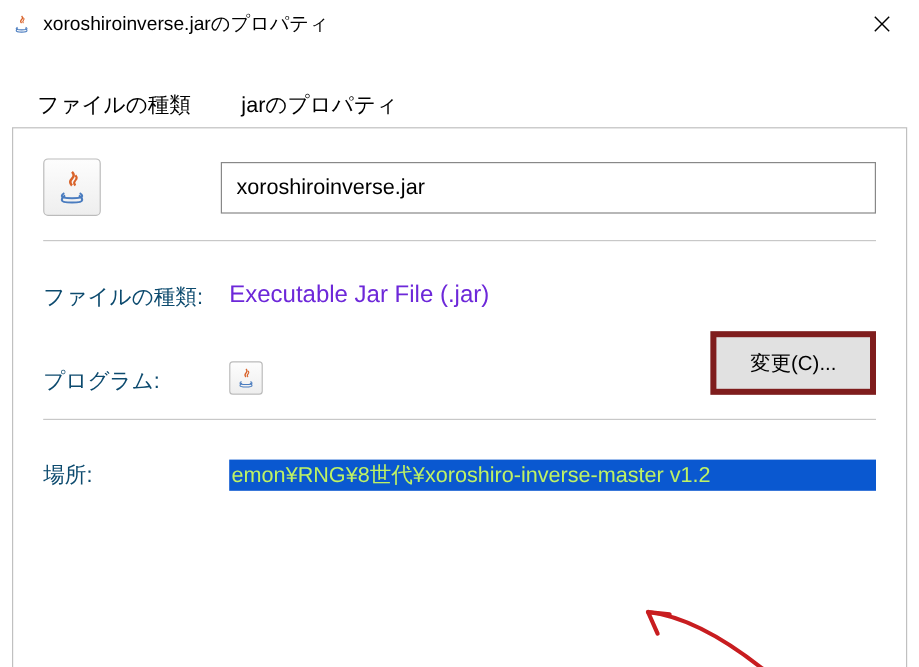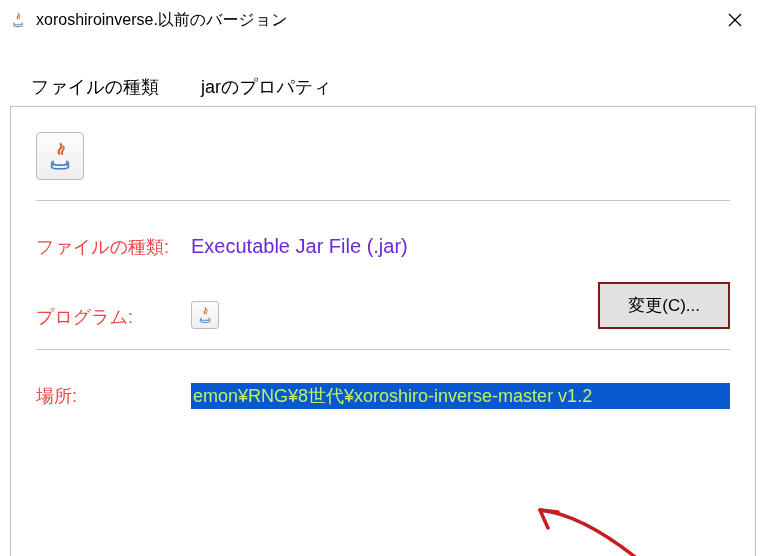--- a/index.html
+++ b/index.html
@@ -112,21 +112,21 @@
       outline: none;
     }
     .divider {
       height: 1px;
       background: #c8c8c8;
       margin: 10px 0 18px 0;
     }
     .label {
       width: 155px;
       font-size: 18px;
-      color: #ef4444;
+      color: #0c4a6e;
     }
     .value {
       flex: 1;
       font-size: 20px;
       color: #6d28d9;
     }
     .program-row {
       display: flex;
       align-items: flex-end;
     }
@@ -140,21 +140,21 @@
       height: 28px;
       border: 1px solid #bbb;
       border-radius: 3px;
       display: flex;
       align-items: center;
       justify-content: center;
       background: linear-gradient(to bottom, #fdfdfd, #eeeeee);
       margin-right: 12px;
     }
     .change-btn {
-      border: 2px solid #7f1d1d;
+      border: 5px solid #7f1d1d;
       background: #e1e1e1;
       padding: 10px 28px;
       font-size: 17px;
       font-family: inherit;
       cursor: pointer;
       margin-left: 20px;
     }
     .location-value {
       flex: 1;
       background: #0a58d0;
@@ -176,21 +176,21 @@
 
 <div class="titlebar">
   <div class="titlebar-icon">
     <svg viewBox="0 0 24 24" width="18" height="18">
       <path d="M8 17 Q6 18 6 19.5 Q6 21 12 21 Q18 21 18 19.5 Q18 18 16 17" fill="none" stroke="#4a7cbf" stroke-width="1.2"></path>
       <path d="M7.5 15.5 Q6 16.2 6 17.2 Q6 18.5 12 18.5 Q18 18.5 18 17.2 Q18 16.2 16.5 15.5" fill="none" stroke="#4a7cbf" stroke-width="1.2"></path>
       <path d="M12 3 Q14 5 12 7 Q10 9 12 11" fill="none" stroke="#d9632a" stroke-width="1.5"></path>
       <path d="M14 5 Q15.5 6.5 14 8 Q12.5 9.5 14 11" fill="none" stroke="#d9632a" stroke-width="1.2"></path>
     </svg>
   </div>
-  <div class="titlebar-text">xoroshiroinverse.以前のバージョン</div>
+  <div class="titlebar-text">xoroshiroinverse.jarのプロパティ</div>
   <div class="close-btn">
     <svg viewBox="0 0 14 14">
       <line x1="1" y1="1" x2="13" y2="13" stroke="#000" stroke-width="1.2"></line>
       <line x1="13" y1="1" x2="1" y2="13" stroke="#000" stroke-width="1.2"></line>
     </svg>
   </div>
 </div>
 
 <div class="tabs-container">
   <div class="tabs">
@@ -201,20 +201,21 @@
   <div class="tab-panel">
     <div class="row-header">
       <div class="file-icon-large">
         <svg viewBox="0 0 24 24" width="34" height="34">
           <path d="M8 17 Q6 18 6 19.5 Q6 21 12 21 Q18 21 18 19.5 Q18 18 16 17" fill="none" stroke="#4a7cbf" stroke-width="1.2"></path>
           <path d="M7.5 15.5 Q6 16.2 6 17.2 Q6 18.5 12 18.5 Q18 18.5 18 17.2 Q18 16.2 16.5 15.5" fill="none" stroke="#4a7cbf" stroke-width="1.2"></path>
           <path d="M12 3 Q14 5 12 7 Q10 9 12 11" fill="none" stroke="#d9632a" stroke-width="1.5"></path>
           <path d="M14 5 Q15.5 6.5 14 8 Q12.5 9.5 14 11" fill="none" stroke="#d9632a" stroke-width="1.2"></path>
         </svg>
       </div>
+      <input type="text" class="filename-input" value="xoroshiroinverse.jar" style="">
     </div>
 
     <div class="divider"></div>
 
     <div class="row">
       <div class="label">ファイルの種類:</div>
       <div class="value">Executable Jar File (.jar)</div>
     </div>
 
     <div class="row program-row">

